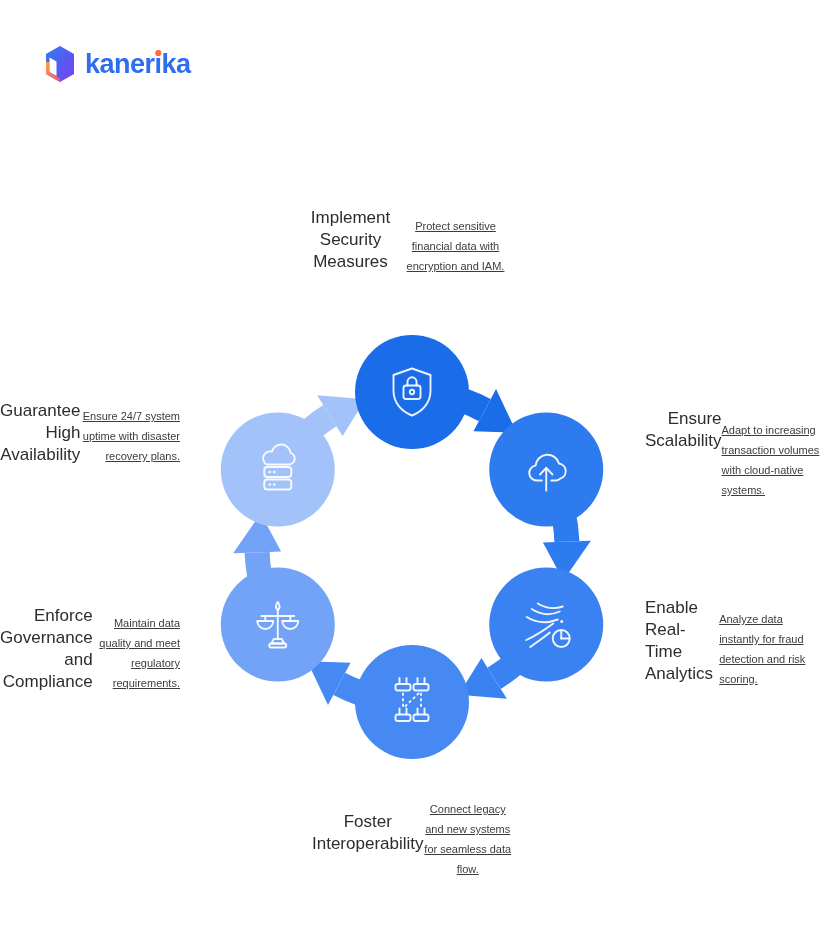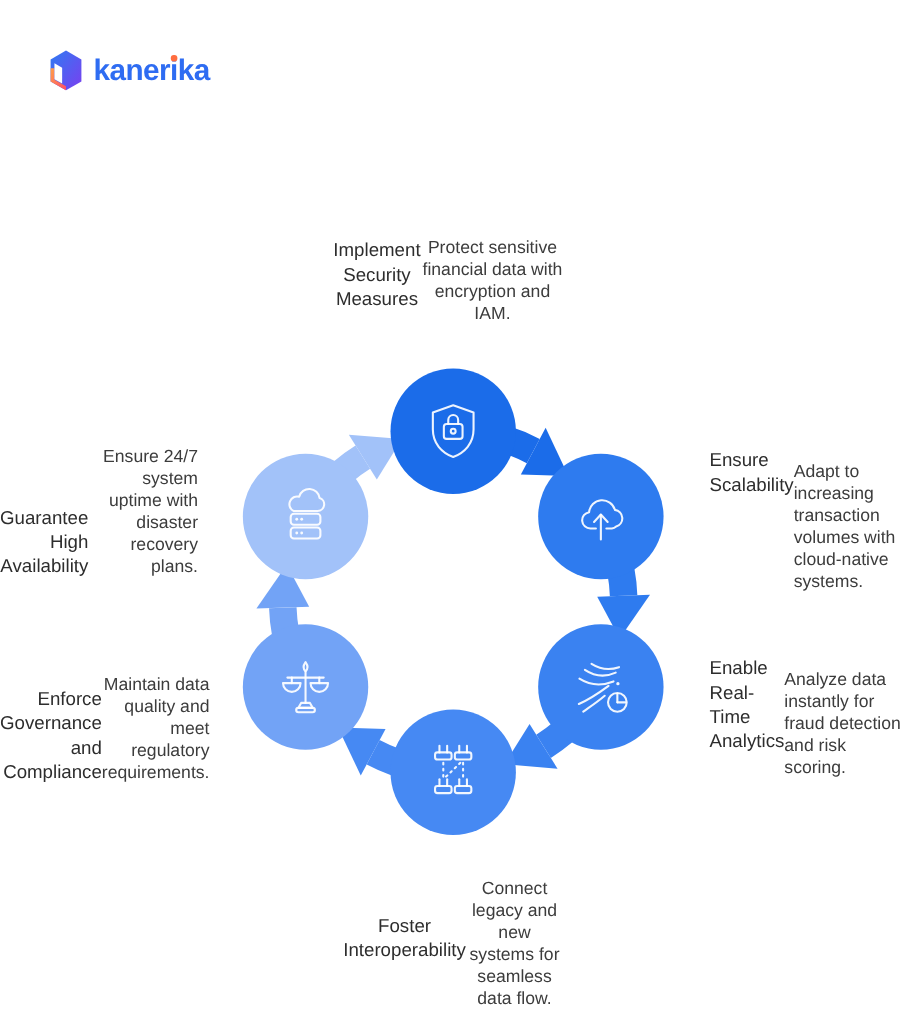--- a/index.html
+++ b/index.html
@@ -23,28 +23,28 @@
   .page-title{
     position:absolute;left:0;top:106px;width:820px;
     text-align:center;font-size:20px;font-weight:700;color:#141414;
     letter-spacing:-0.2px;
   }
   
   #diagram-svg{position:absolute;left:0;top:0;width:820px;height:936px;}
   
   .node-text{position:absolute;display:flex;flex-direction:row;}
   .node-text h3{margin:0;font-size:17px;font-weight:400;color:#2d2d2d;line-height:22px;}
-  .node-text p{margin:12px 0 0 0;font-size:16px;font-weight:400;color:#3c3c3c;line-height:20px;}
+  .node-text p{margin:12px 0 0 0;font-size:11px;font-weight:400;color:#3c3c3c;line-height:20px;text-decoration:underline;}
   .align-center{align-items:center;text-align:center;}
   .align-left{align-items:flex-start;text-align:left;}
   .align-right{align-items:flex-end;text-align:right;}
   #txt-security{left:303px;top:204px;width:210px;}
   #txt-security h3{max-width:180px;} #txt-security p{max-width:185px;}
   #txt-scalability{left:645px;top:408px;width:175px;}
-  #txt-scalability h3{max-width:175px;} #txt-scalability p{max-width:162px;}
+  #txt-scalability h3{max-width:175px;text-align:right;} #txt-scalability p{max-width:162px;}
   #txt-analytics{left:645px;top:597px;width:175px;justify-content:flex-end;}
   #txt-analytics h3{max-width:155px;} #txt-analytics p{max-width:168px;}
   #txt-interoperability{left:312px;top:787px;width:200px;}
   #txt-interoperability h3{max-width:140px;} #txt-interoperability p{max-width:155px;}
   #txt-governance{left:0px;top:601px;width:180px;}
   #txt-governance h3{max-width:135px;} #txt-governance p{max-width:162px;}
   #txt-availability{left:0px;top:394px;width:180px;}
   #txt-availability h3{max-width:150px;} #txt-availability p{max-width:142px;}
 </style>
 </head>

